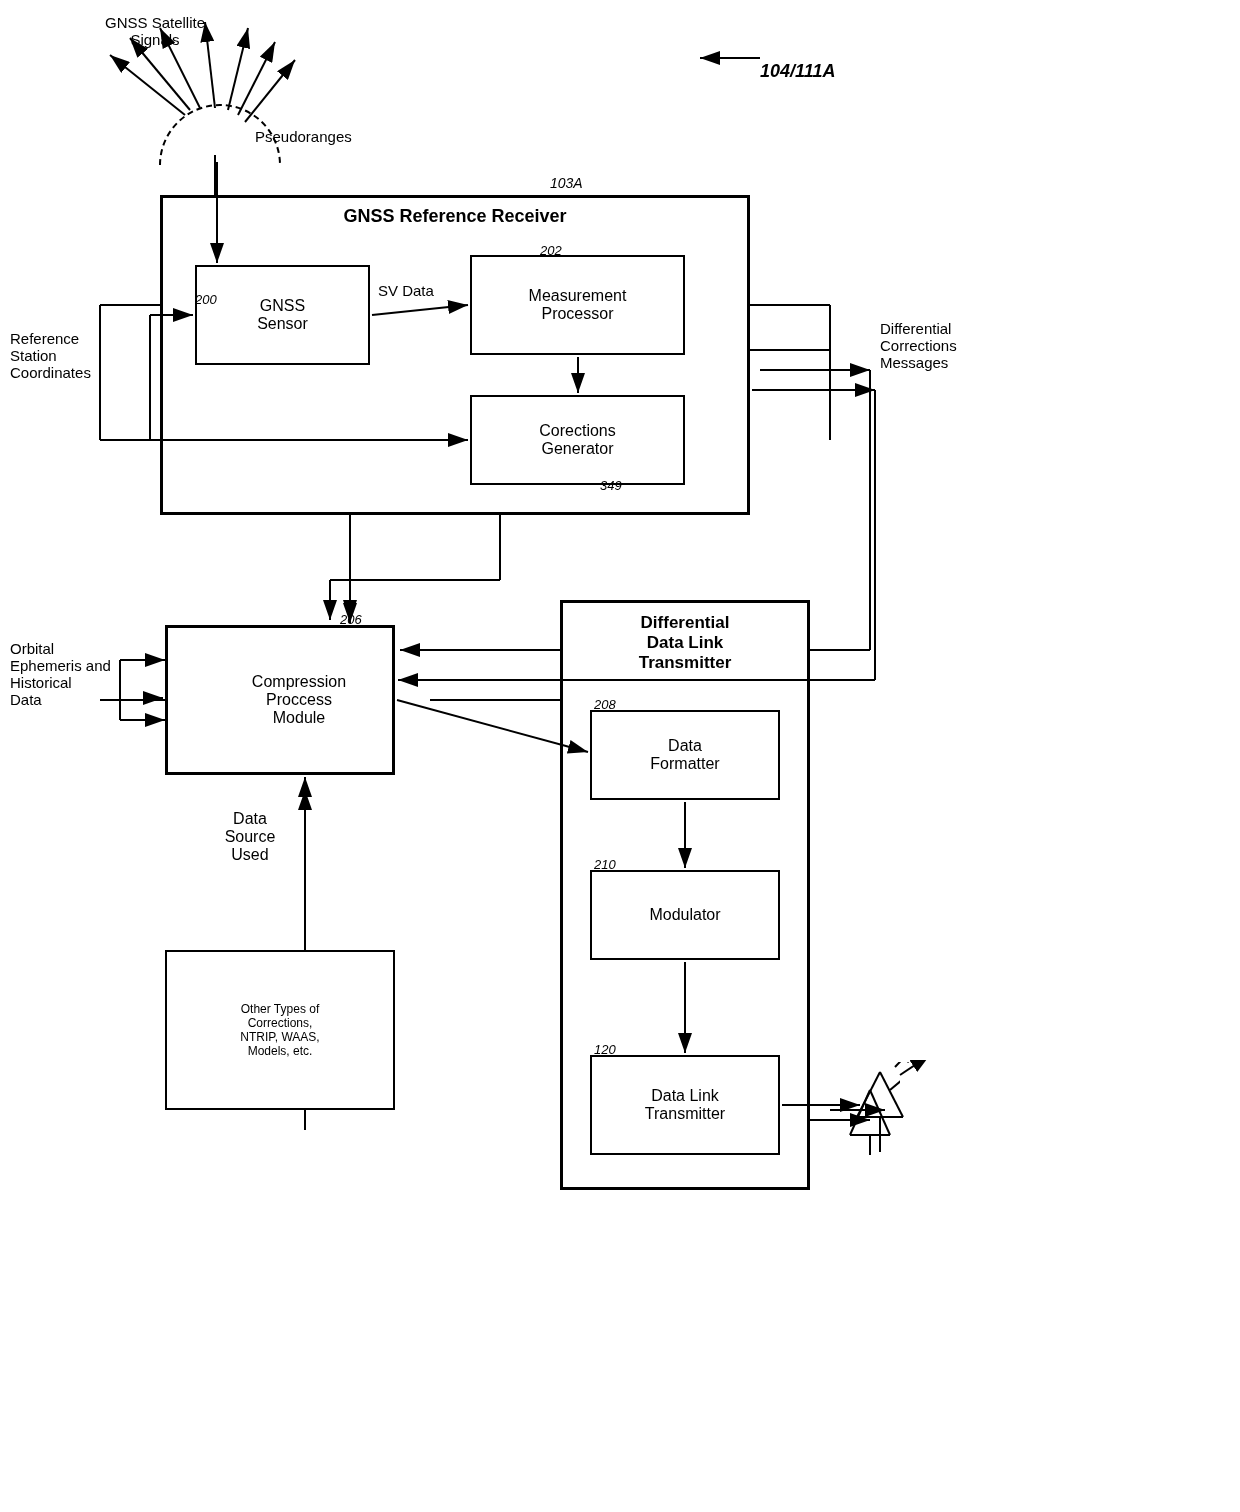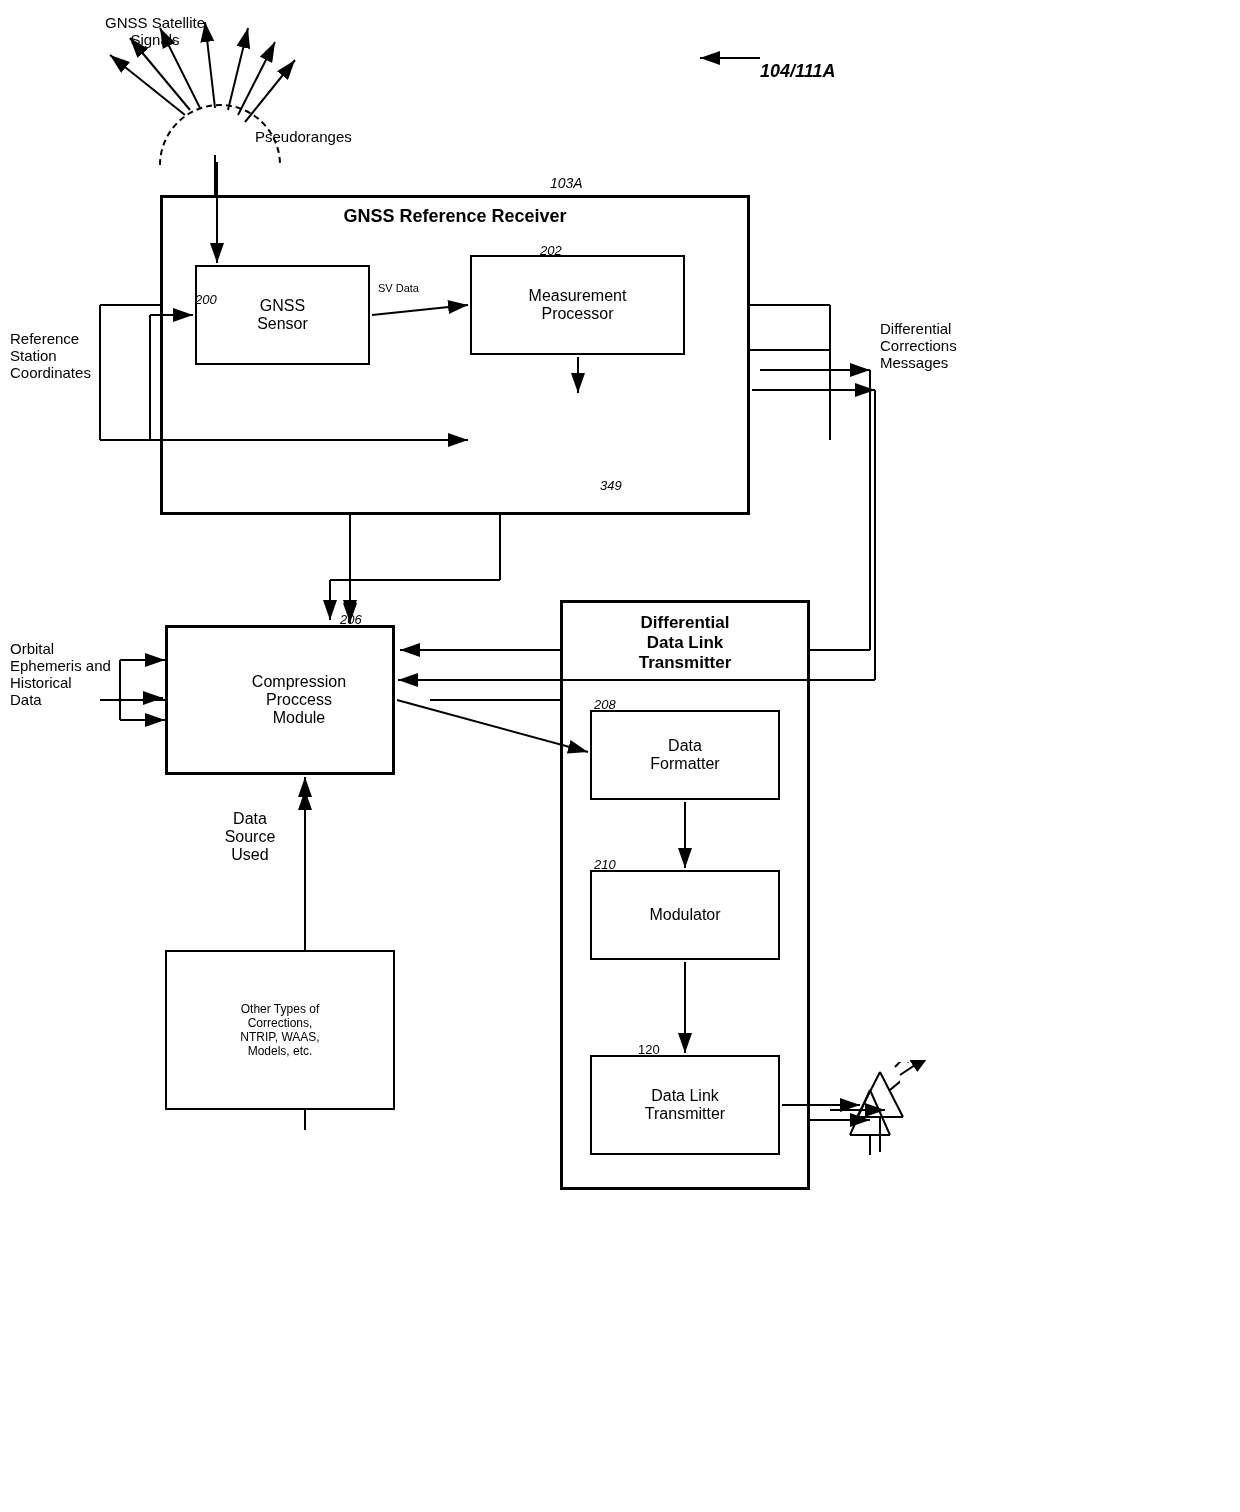--- a/index.html
+++ b/index.html
@@ -141,30 +141,33 @@
 
     <div style="width:100%; text-align:center; padding:8px 0 4px 0; font-size:18px; font-weight:bold;">GNSS Reference Receiver</div>
   </div>
 
   <div class="box" style="left:195px; top:265px; width:175px; height:100px; font-size:16px;">
     <span>GNSS<br>Sensor</span>
   </div>
 
   <div class="label" style="top:252px; left:195px; font-size:13px; font-style:italic;margin-top:40px;">200</div>
 
-  <div class="label" style="top:282px; left:378px; font-size:11px;">
+  <div class="label" style="top:282px; left:378px; font-size:15px;">
     <span>SV Data</span>
   </div>
 
   <div class="box" style="left:470px; top:255px; width:215px; height:100px; font-size:16px;">
     <span>Measurement<br>Processor</span>
   </div>
 
   <div class="label" style="top:243px; left:540px; font-size:13px; font-style:italic;">202</div>
 
+  <div class="box" style="left:470px; top:395px; width:215px; height:90px; font-size:16px;">
+    <span>Corections<br>Generator</span>
+  </div>
 
   <div class="label" style="top:478px; left:600px; font-size:13px; font-style:italic;">349</div>
 
   <div class="label" style="top:330px; left:10px; font-size:15px; width:130px; text-align:left;">
     <span>Reference<br>Station<br>Coordinates</span>
   </div>
 
   <div class="label" style="top:320px; left:880px; font-size:15px; width:150px; text-align:left;">
     <span>Differential<br>Corrections<br>Messages</span>
   </div>
@@ -184,21 +187,21 @@
   <div class="box" style="left:590px; top:870px; width:190px; height:90px; font-size:16px;">
     <span>Modulator</span>
   </div>
 
   <div class="label" style="top:857px; left:594px; font-size:13px; font-style:italic;">210</div>
 
   <div class="box" style="left:590px; top:1055px; width:190px; height:100px; font-size:16px;">
     <span>Data Link<br>Transmitter</span>
   </div>
 
-  <div class="label" style="top:1042px; left:594px; font-size:13px; margin-left:44px;">120</div>
+  <div class="label" style="top:1042px; left:594px; font-size:13px; font-style:italic;">120</div>
 
   <div style="position:absolute; top:1080px; left:840px;">
     <svg width="60" height="80" xmlns="http://www.w3.org/2000/svg">
 
       <line x1="30" y1="10" x2="10" y2="55" stroke="#000" stroke-width="2"></line>
       <line x1="30" y1="10" x2="50" y2="55" stroke="#000" stroke-width="2"></line>
       <line x1="10" y1="55" x2="50" y2="55" stroke="#000" stroke-width="2"></line>
       <line x1="30" y1="55" x2="30" y2="75" stroke="#000" stroke-width="2"></line>
 
       <line x1="50" y1="10" x2="80" y2="-15" stroke="#000" stroke-width="2" marker-end="url(#arrow)"></line>

